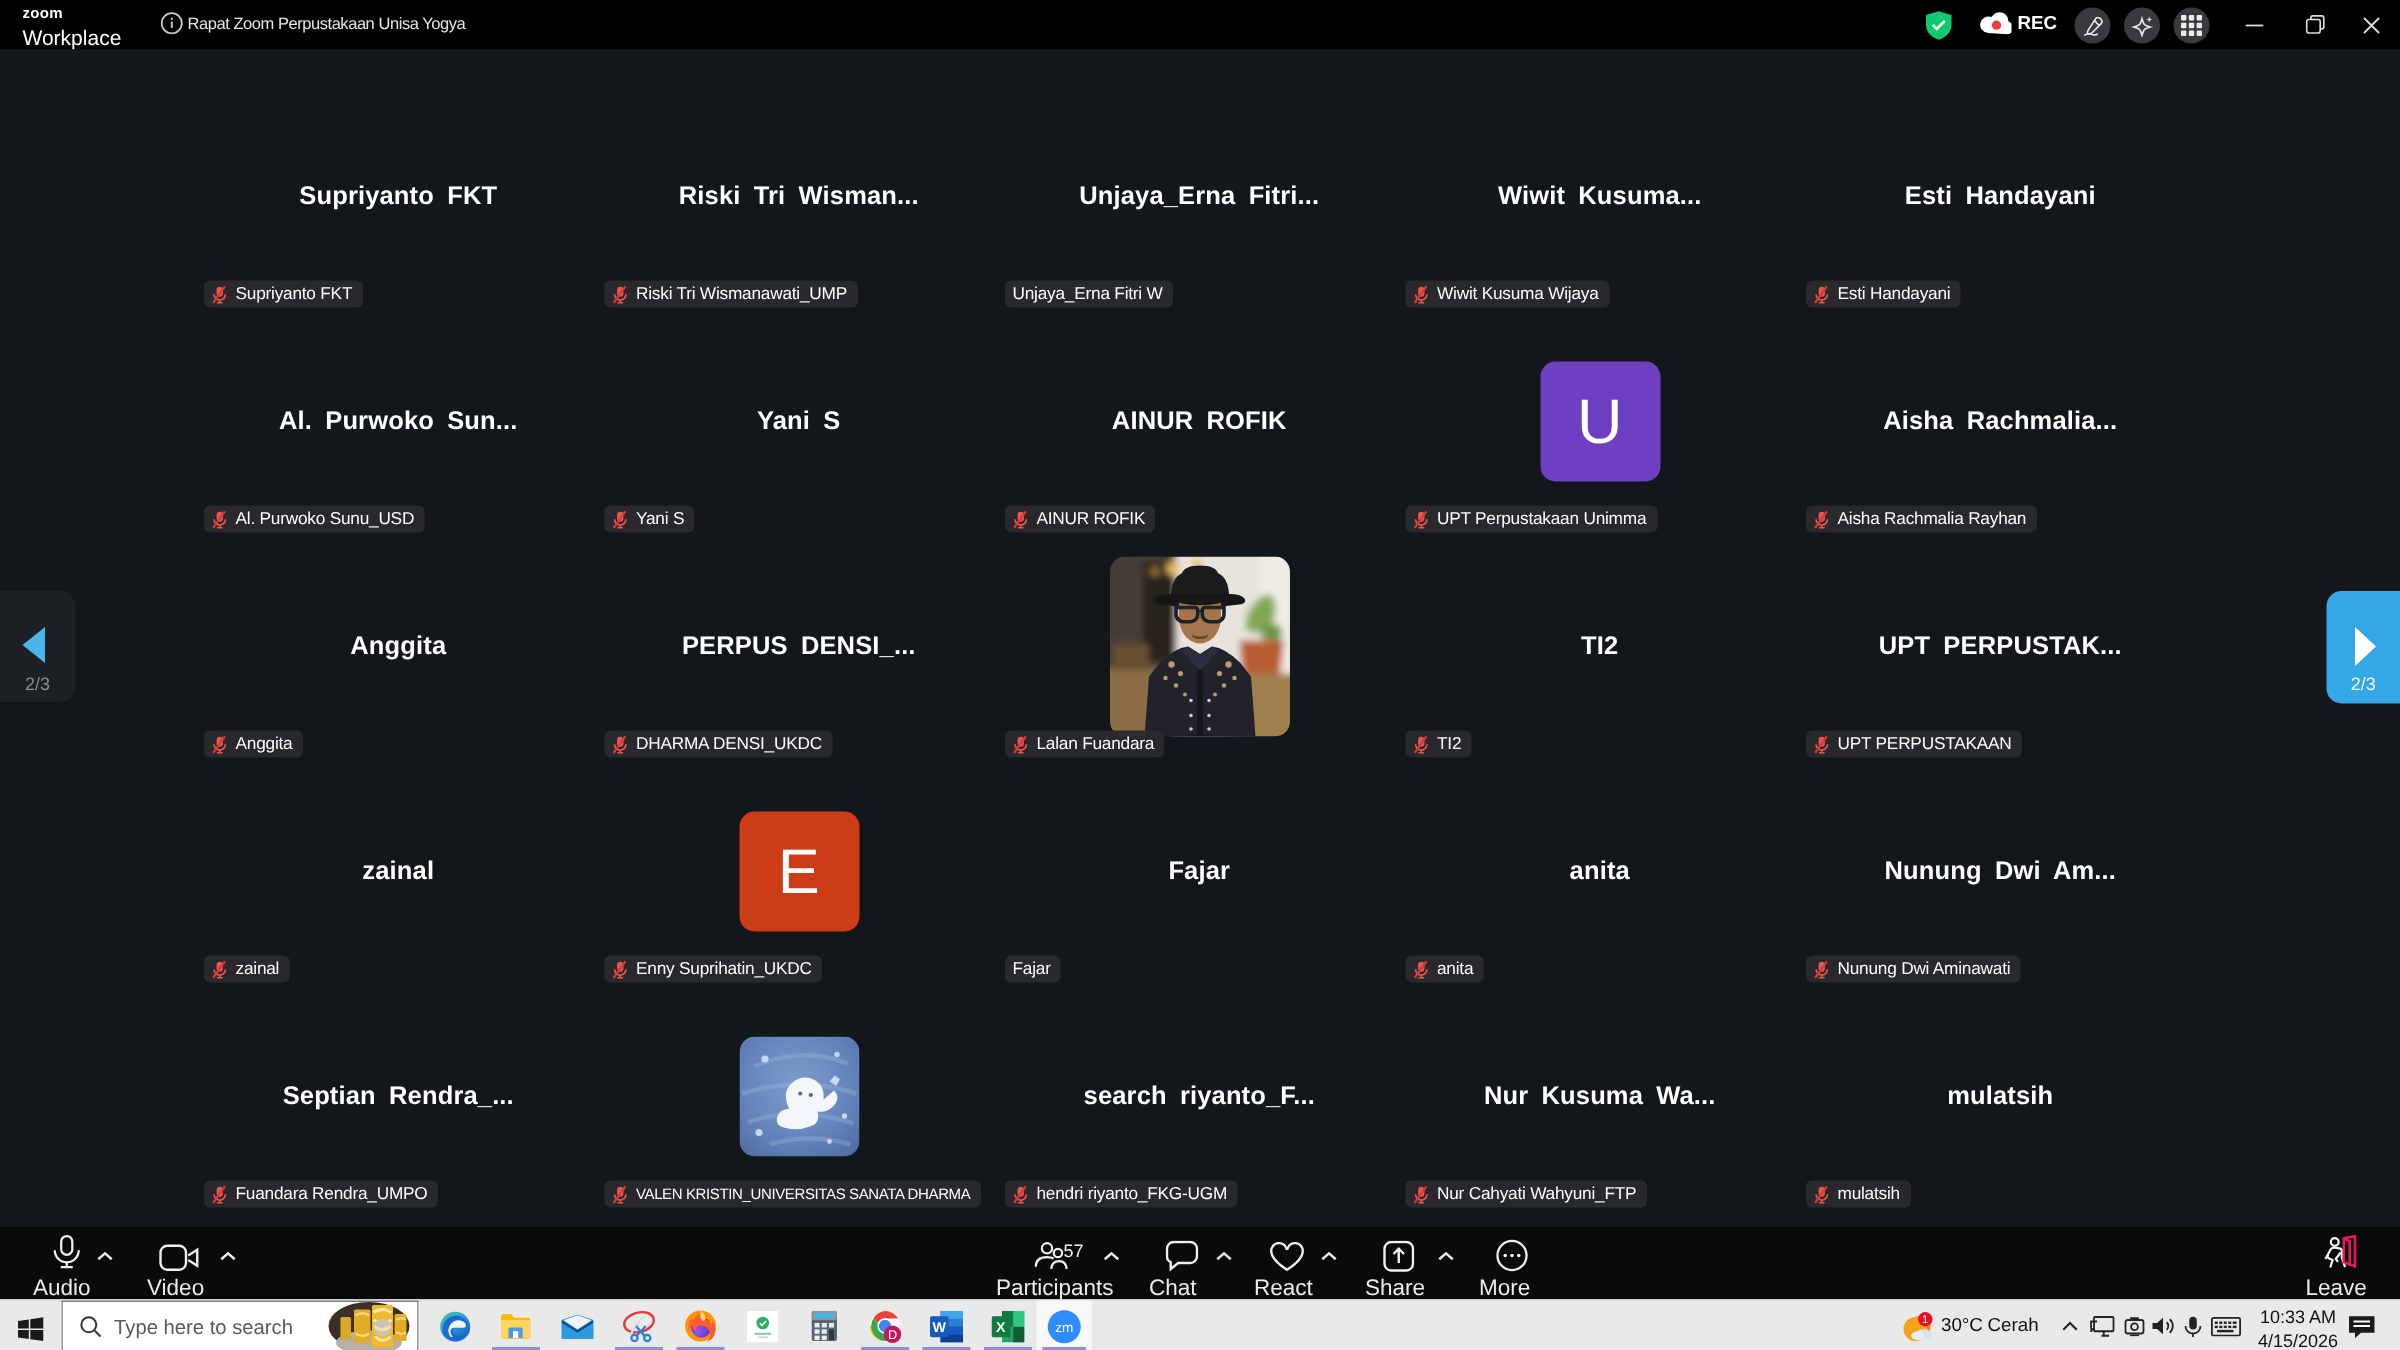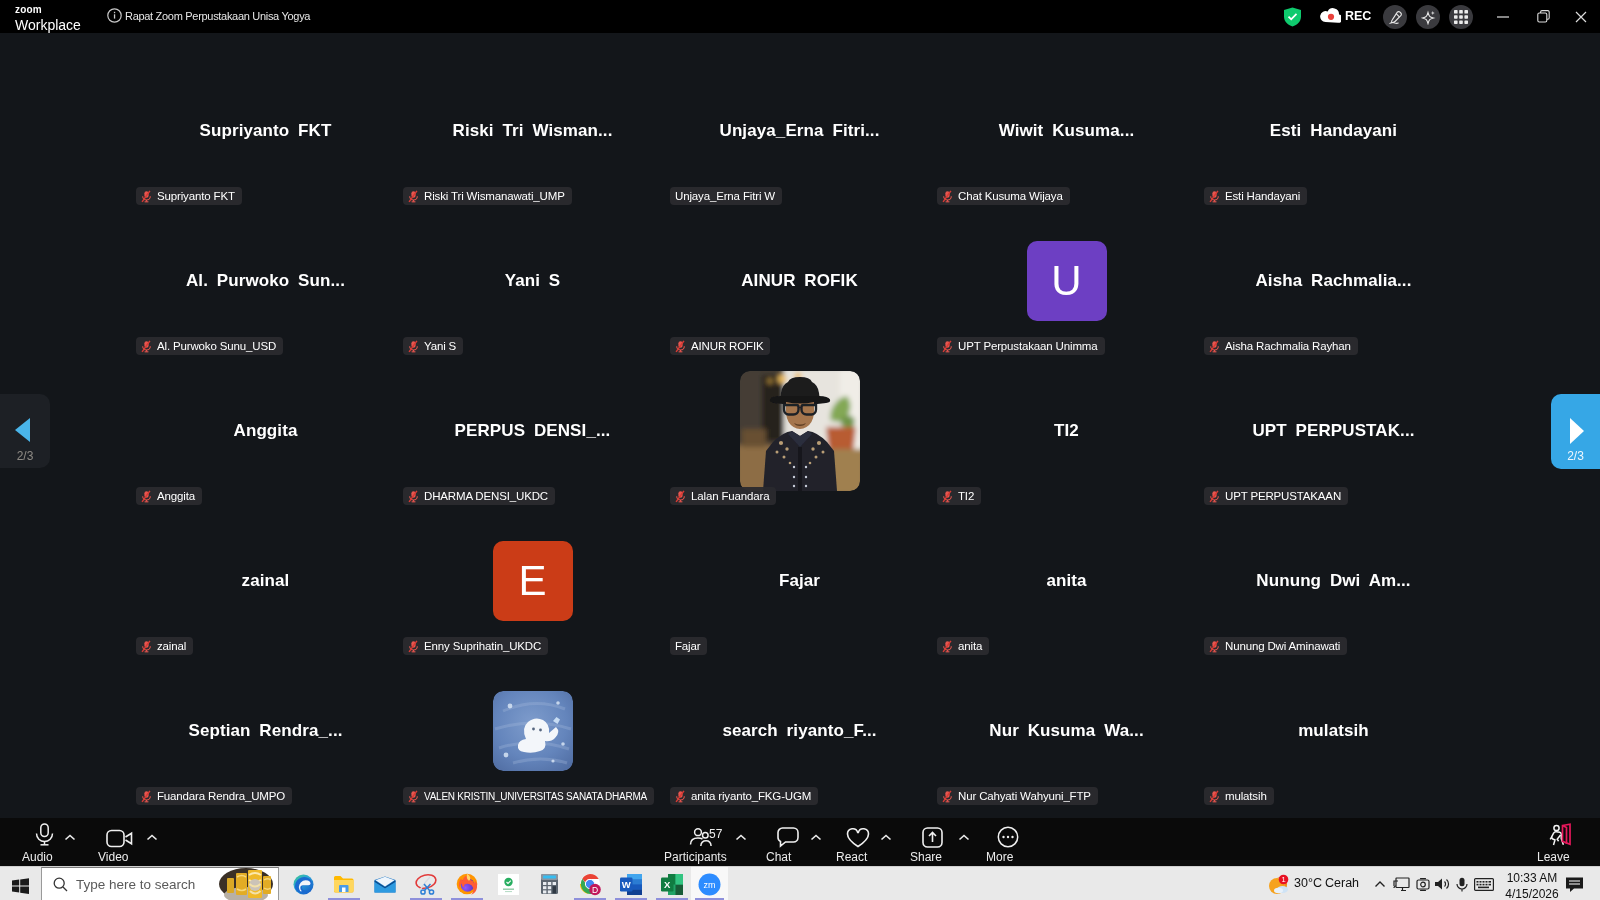--- a/index.html
+++ b/index.html
@@ -6,42 +6,42 @@
 .abs{position:absolute}
 
 #titlebar{position:absolute;left:0;top:0;width:1600px;height:33px;background:#000000}
 #zlogo{position:absolute;left:15px;top:5px;color:#fff;line-height:1}
 #zlogo .z1{font-size:10px;font-weight:bold;letter-spacing:.2px}
 #zlogo .z2{font-size:14px;margin-top:3px}
 #mtitle{position:absolute;left:125px;top:10px;color:#e6e6e6;font-size:11px;letter-spacing:-0.3px}
 #infoi{position:absolute;left:107px;top:8px}
 .circbtn{position:absolute;top:5px;width:24px;height:24px;border-radius:50%;background:#3a3a3e;display:flex;align-items:center;justify-content:center}
 .winbtn{position:absolute;top:0;width:40px;height:33px;display:flex;align-items:center;justify-content:center}
-#rec{position:absolute;left:1319px;top:8px;display:flex;align-items:center;color:#fff;font-size:12.5px;font-weight:bold}
+#rec{position:absolute;left:1319px;top:8px;display:flex;align-items:flex-start;color:#fff;font-size:12.5px;font-weight:bold}
 
 #video{position:absolute;left:0;top:33px;width:1600px;height:785px;background:#13161a}
 .tile{position:absolute;width:267px;height:150px;display:flex;align-items:center;justify-content:center}
 .nm{color:#fff;font-size:17px;font-weight:bold;word-spacing:4px;letter-spacing:.1px}
 .av{width:80px;height:80px;border-radius:10px;color:#fff;font-size:42px;display:flex;align-items:center;justify-content:center;font-weight:normal}
 .gh,.ph{border-radius:10px;display:block}
 .lbl{position:absolute;left:4px;bottom:1px;height:18px;background:rgba(42,42,46,.95);border-radius:4px;display:flex;align-items:center;padding:0 7px 0 5px;max-width:256px}
 .lbl span{color:#fff;font-size:11.5px;letter-spacing:-0.15px;white-space:nowrap;}
 .lbl svg{margin-right:5px;flex:0 0 auto}
 
 #navL{position:absolute;left:0;top:394px;width:50px;height:74px;background:#1d2025;border-radius:0 10px 10px 0;text-align:center}
 #navL .tri{position:absolute;left:15px;top:24px;width:0;height:0;border-top:12px solid transparent;border-bottom:12px solid transparent;border-right:15px solid #4ab5ea}
 #navL .pg{position:absolute;left:0;width:50px;top:55px;color:#8f8b85;font-size:12px}
 #navR{position:absolute;left:1551px;top:394px;width:49px;height:75px;background:#36a7e6;border-radius:10px 0 0 10px}
 #navR .tri{position:absolute;left:19px;top:24px;width:0;height:0;border-top:13px solid transparent;border-bottom:13px solid transparent;border-left:14px solid #fff}
 #navR .pg{position:absolute;left:0;width:49px;top:55px;color:#eef7fd;font-size:12px;text-align:center}
 
 #toolbar{position:absolute;left:0;top:818px;width:1600px;height:48px;background:#0a0a0a}
 .tb{position:absolute;top:0;height:48px;color:#ececec;text-align:left}
 .tb .ic{height:30px;display:flex;align-items:flex-end;justify-content:center}
-.tb .tx{font-size:12px;margin-top:2px}
+.tb .tx{font-size:15px;margin-top:2px}
 .caret{position:absolute;top:16px}
 
 #taskbar{position:absolute;left:0;top:866px;width:1600px;height:34px;background:#e9e9e9;border-top:1px solid #d0d0d0}
 #startbtn{position:absolute;left:12px;top:11px}
 #searchbox{position:absolute;left:41px;top:0;width:238px;height:34px;background:#fff;border:1px solid #9a9a9a;border-top-color:#7a7a7a;display:flex;align-items:center}
 #searchbox .mag{margin-left:11px}
 #searchbox .stx{color:#5a5a5a;font-size:13.5px;margin-left:8px;white-space:nowrap}
 .tk{position:absolute;top:0;width:40px;height:34px;display:flex;align-items:center;justify-content:center}
 .under:after{content:"";position:absolute;left:4px;right:4px;bottom:0;height:3px;background:#8e90db}
 #zoomtask{background:#f8f8f8}
@@ -155,21 +155,21 @@
       <div class="lbl">
         <svg class="mic" width="11" height="13" viewBox="0 0 11 13">
           <g stroke="#e8564f" fill="none" stroke-width="1.1">
             <rect x="3.4" y="1.2" width="4.2" height="6.6" rx="2.1" fill="#e8564f" stroke="none"></rect>
             <path d="M1.7 6.2 a3.8 3.8 0 0 0 7.6 0"></path>
             <path d="M5.5 10 v1.6"></path>
             <path d="M3.6 11.8 h3.8"></path>
           </g>
           <path d="M1.1 11.9 L8.9 0.9" stroke="#d93a34" stroke-width="1.5"></path>
         </svg>
-        <span>Chat Kusuma Wijaya</span>
+        <span>Wiwit Kusuma Wijaya</span>
       </div>
     </div>
 <div class="tile" style="left:1200px;top:23px">
       <div class="nm">Esti Handayani</div>
       <div class="lbl">
         <svg class="mic" width="11" height="13" viewBox="0 0 11 13">
           <g stroke="#e8564f" fill="none" stroke-width="1.1">
             <rect x="3.4" y="1.2" width="4.2" height="6.6" rx="2.1" fill="#e8564f" stroke="none"></rect>
             <path d="M1.7 6.2 a3.8 3.8 0 0 0 7.6 0"></path>
             <path d="M5.5 10 v1.6"></path>
@@ -517,21 +517,21 @@
       <div class="lbl">
         <svg class="mic" width="11" height="13" viewBox="0 0 11 13">
           <g stroke="#e8564f" fill="none" stroke-width="1.1">
             <rect x="3.4" y="1.2" width="4.2" height="6.6" rx="2.1" fill="#e8564f" stroke="none"></rect>
             <path d="M1.7 6.2 a3.8 3.8 0 0 0 7.6 0"></path>
             <path d="M5.5 10 v1.6"></path>
             <path d="M3.6 11.8 h3.8"></path>
           </g>
           <path d="M1.1 11.9 L8.9 0.9" stroke="#d93a34" stroke-width="1.5"></path>
         </svg>
-        <span>anita riyanto_FKG-UGM</span>
+        <span>hendri riyanto_FKG-UGM</span>
       </div>
     </div>
 <div class="tile" style="left:933px;top:623px">
       <div class="nm">Nur Kusuma Wa...</div>
       <div class="lbl">
         <svg class="mic" width="11" height="13" viewBox="0 0 11 13">
           <g stroke="#e8564f" fill="none" stroke-width="1.1">
             <rect x="3.4" y="1.2" width="4.2" height="6.6" rx="2.1" fill="#e8564f" stroke="none"></rect>
             <path d="M1.7 6.2 a3.8 3.8 0 0 0 7.6 0"></path>
             <path d="M5.5 10 v1.6"></path>

